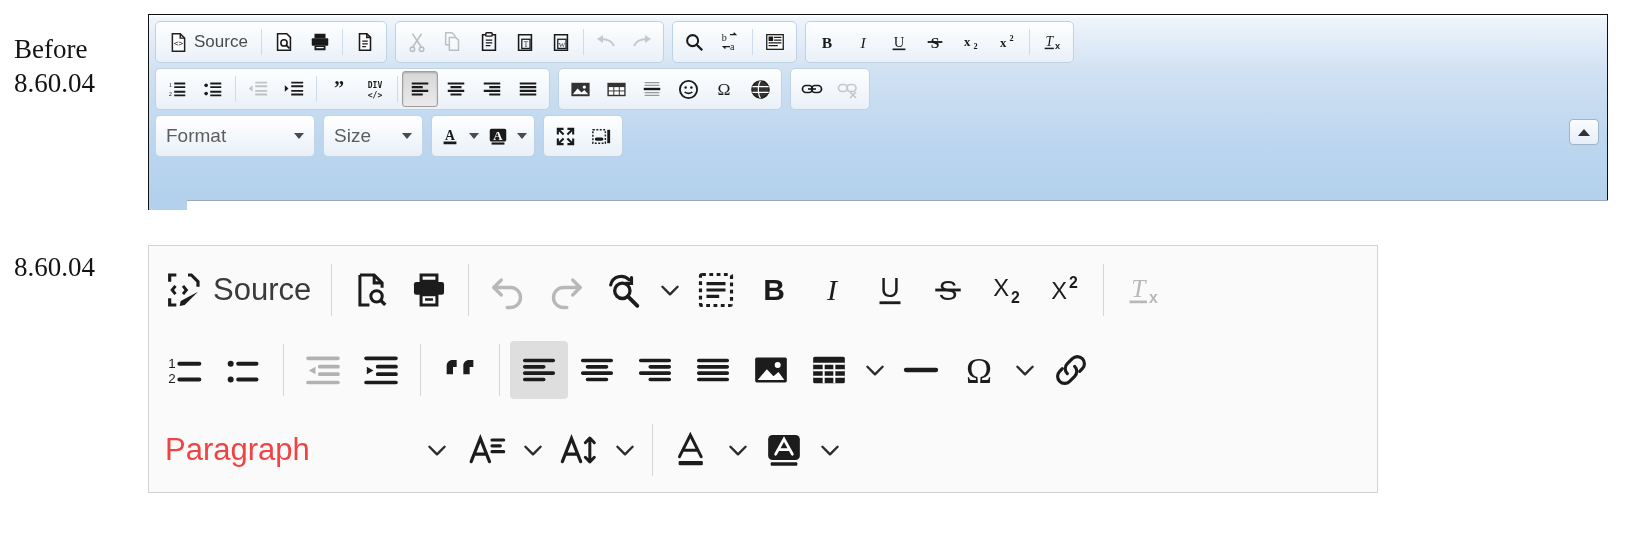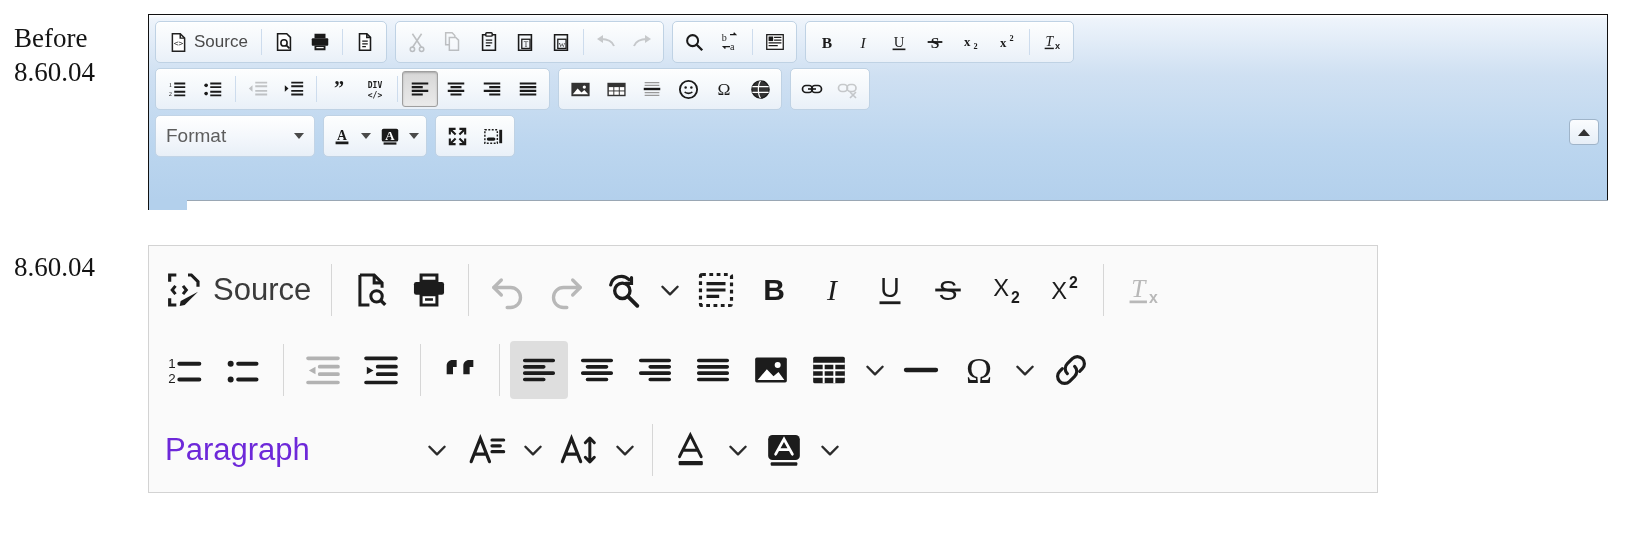--- a/index.html
+++ b/index.html
@@ -6,21 +6,21 @@
   body{
     width:1632px;height:535px;
     background:#ffffff;
     font-family:"Liberation Sans", sans-serif;
     overflow:hidden;
     position:relative;
   }
 
   
   .label-col{position:absolute;left:14px;font-family:"Liberation Serif", serif;font-size:27px;color:#141414;line-height:34px;}
-  #label-before{top:21px;}
+  #label-before{top:32px;}
   #label-after{top:250px;}
 
   
   .ck4{
     position:absolute;left:148px;top:14px;width:1460px;height:196px;
     box-sizing:border-box;
     border:1px solid #111;
     background:linear-gradient(to bottom,#ffffff 0px,#eef4fb 4px,#cfe0f2 60px,#bcd6ef 130px,#b3d0ec 185px);
     padding:6px 6px 0 6px;
   }
@@ -86,21 +86,21 @@
   .ck5-btn{
     height:58px;min-width:58px;display:flex;align-items:center;justify-content:center;
     border-radius:4px;color:#1c1c1c;box-sizing:border-box;
   }
   .ck5-btn.text{min-width:auto;padding:0 10px 0 6px;gap:10px;font-size:31px;color:#3b3b3b;}
   .ck5-btn.disabled{color:#b8b8b8;}
   .ck5-btn.active{background:#dedede;}
   .ck5-sep{width:1px;height:52px;background:#d6d6d6;margin:0 10px;}
   .ck5-chev{display:flex;align-items:center;justify-content:center;width:34px;height:58px;color:#2b2b2b;}
   .ck5-combo{display:flex;align-items:center;height:58px;border-radius:4px;padding:0 4px 0 8px;}
-  .ck5-combo .cap{font-size:31px;color:#6d28d9;white-space:nowrap;text-align:right;}
+  .ck5-combo .cap{font-size:31px;color:#ef4444;white-space:nowrap;text-align:right;}
   .ck5-combo .gap{width:110px;}
   svg{display:block;}
 </style>
 </head>
 <body>
 
 <div class="label-col" id="label-before">
   <div>Before</div>
   <div>8.60.04</div>
 </div>
@@ -471,20 +471,24 @@
             </span>
         </div>
       </div>
     </div>
 
     <div class="ck4-row">
       <div class="ck4-combo" style="width:160px">
         <span class="cap">Format</span>
         <span class="ck4-caret"></span>
       </div>
+      <div class="ck4-combo" style="width:100px">
+        <span class="cap">Size</span>
+        <span class="ck4-caret"></span>
+      </div>
 
       <div class="ck4-group">
         <div class="ck4-btn" style="width:30px">
           <span>
               <svg width="22" height="22" viewBox="0 0 24 24">
                 <text x="12" y="16" font-size="15" font-weight="bold" text-anchor="middle" fill="#1a1a1a" font-family="serif">A</text>
                 <rect x="5" y="18" width="14" height="3" fill="#1a1a1a"></rect>
               </svg>
             </span>
         </div>

